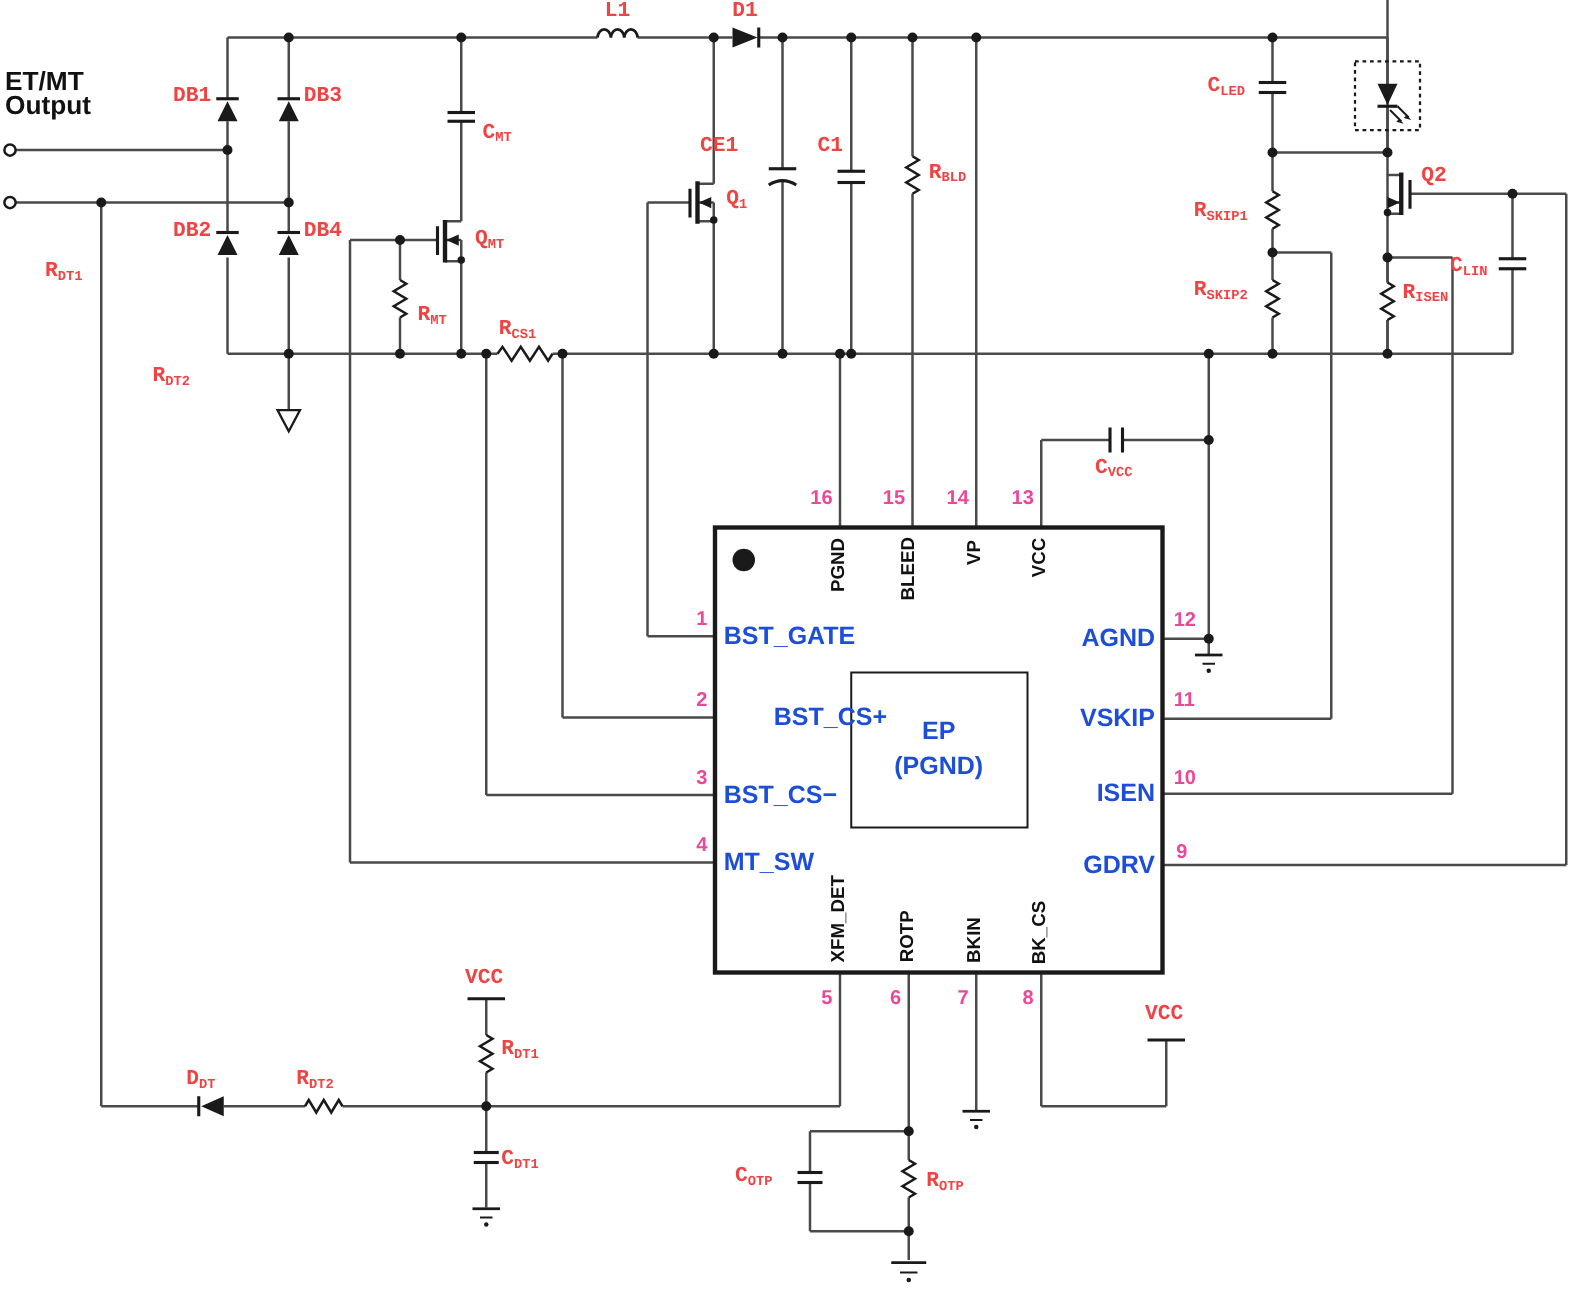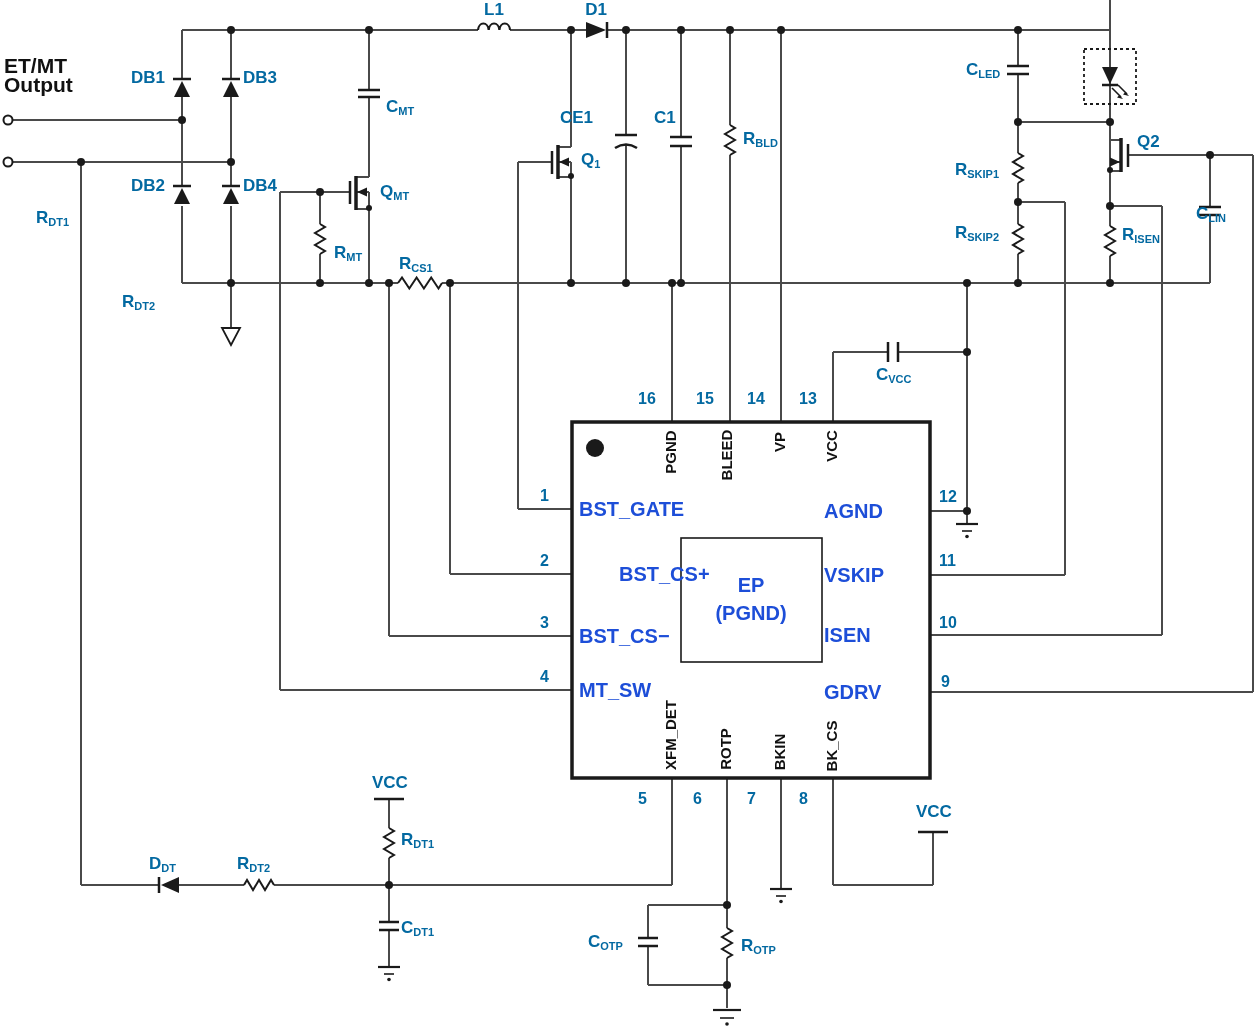--- a/index.html
+++ b/index.html
@@ -1,25 +1,25 @@
 <!DOCTYPE html>
 <html><head>
 <meta charset="utf-8">
 <style>
   html,body{margin:0;padding:0;background:#fff;}
   #stage{position:relative;width:1256px;height:1032px;background:#fff;
          font-family:"Liberation Sans",sans-serif;overflow:hidden;}
   svg{position:absolute;left:0;top:0;}
-  .clbl{position:absolute;font-weight:bold;font-size:17px;color:#0369a1;white-space:nowrap;line-height:17px;}
+  .clbl{position:absolute;font-weight:bold;font-size:17px;color:#ef4444;white-space:nowrap;line-height:17px;font-family:Liberation Mono, monospace;}
   .clbl sub{font-size:11px;font-weight:bold;vertical-align:-3px;letter-spacing:0px;text-align:right;}
   .pinname{position:absolute;font-weight:bold;font-size:20px;color:#1d4ed8;white-space:nowrap;line-height:16px;}
-  .pinnum{position:absolute;font-weight:bold;font-size:16px;color:#0369a1;line-height:16px;}
+  .pinnum{position:absolute;font-weight:bold;font-size:16px;color:#ec4899;line-height:16px;}
   .vlbl{position:absolute;font-weight:bold;font-size:15px;color:#111;text-align:center;
         transform:rotate(-90deg);line-height:16px;height:16px;white-space:nowrap;}
-  .ralign{}
+  .ralign{text-align:right;}
   .calign{text-align:center;}
   .srclbl{position:absolute;font-weight:bold;font-size:21px;color:#111;line-height:19px;}
 </style>
 </head>
 <body>
 
 <div id="stage">
 
 <svg width="1256" height="1032" viewBox="0 0 1256 1032">
   <defs>
@@ -284,21 +284,21 @@
   <div class="clbl" style="left:560px;top:109px;">CE1</div>
   <div class="clbl" style="left:654px;top:109px;">C1</div>
   <div class="clbl" style="left:581px;top:151px;"><span>Q</span><sub>1</sub></div>
   <div class="clbl" style="left:743px;top:130px;"><span>R</span><sub>BLD</sub></div>
 
   <div class="clbl" style="left:966px;top:61px;"><span>C</span><sub>LED</sub></div>
   <div class="clbl" style="left:955px;top:161px;"><span>R</span><sub>SKIP1</sub></div>
   <div class="clbl" style="left:955px;top:224px;"><span>R</span><sub>SKIP2</sub></div>
   <div class="clbl" style="left:1137px;top:133px;">Q2</div>
   <div class="clbl" style="left:1122px;top:226px;"><span>R</span><sub>ISEN</sub></div>
-  <div class="clbl" style="left:1160px;top:205px;margin-left:36px;"><span>C</span><sub>LIN</sub></div>
+  <div class="clbl" style="left:1160px;top:205px;"><span>C</span><sub>LIN</sub></div>
   <div class="clbl" style="left:876px;top:366px;"><span>C</span><sub>VCC</sub></div>
 
   <div class="clbl" style="left:372px;top:774px;">VCC</div>
   <div class="clbl" style="left:916px;top:803px;">VCC</div>
   <div class="clbl" style="left:401px;top:831px;"><span>R</span><sub>DT1</sub></div>
   <div class="clbl" style="left:149px;top:855px;"><span>D</span><sub>DT</sub></div>
   <div class="clbl" style="left:237px;top:855px;"><span>R</span><sub>DT2</sub></div>
   <div class="clbl" style="left:401px;top:919px;"><span>C</span><sub>DT1</sub></div>
   <div class="clbl" style="left:588px;top:933px;"><span>C</span><sub>OTP</sub></div>
   <div class="clbl" style="left:741px;top:937px;"><span>R</span><sub>OTP</sub></div>

